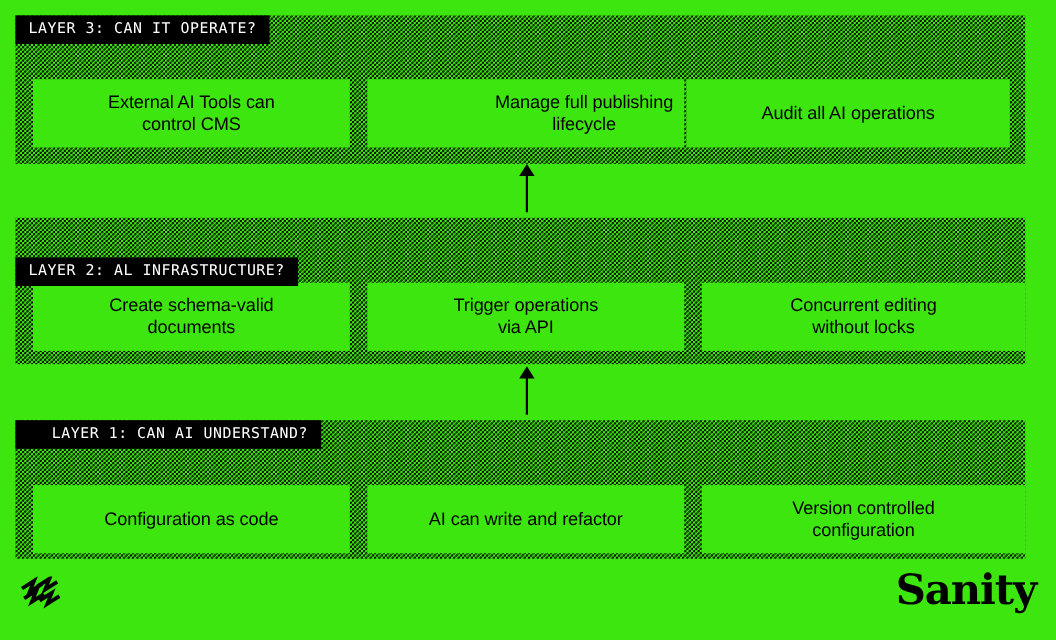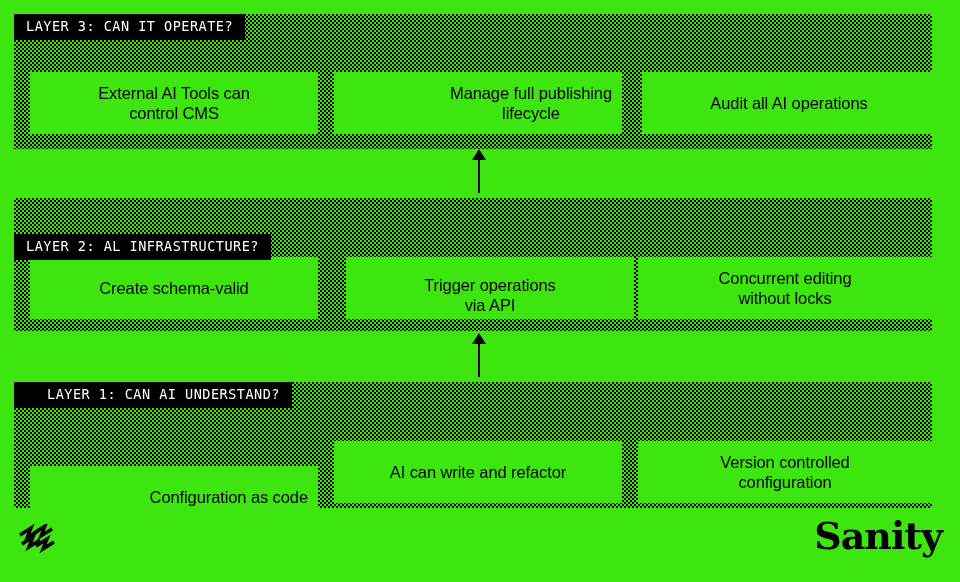--- a/index.html
+++ b/index.html
@@ -119,42 +119,43 @@
     </span>
   </div>
 
   <div class="card" style="left:334px;top:72px;width:288px;height:62px;justify-content:flex-end;">
     <span>
       <span>Manage full publishing</span>
       <span>lifecycle</span>
     </span>
   </div>
 
-  <div class="card" style="left:642px;top:72px;width:294px;height:62px;justify-content:center;">
+  <div class="card" style="left:624px;top:72px;width:294px;height:62px;justify-content:center;">
     <span>
       <span>Audit all AI operations</span>
     </span>
   </div>
 
   <div class="arrow" style="left:470px;top:149px;width:18px;height:44px;">
     <div class="head"></div>
     <div class="stem"></div>
   </div>
 
   <div class="band" style="left:14px;top:198px;width:918px;height:133px;"></div>
 
   <div class="chip" style="left:14px;top:198px;margin-top:36px;">LAYER 2: AL INFRASTRUCTURE?</div>
 
   <div class="card" style="left:30px;top:257px;width:288px;height:62px;">
     <span>
       <span>Create schema-valid</span>
-    </span>
-  </div>
-
-  <div class="card" style="left:346px;top:257px;width:288px;height:62px;align-items:flex-end;">
+      <span>documents</span>
+    </span>
+  </div>
+
+  <div class="card" style="left:334px;top:257px;width:288px;height:62px;">
     <span>
       <span>Trigger operations</span>
       <span>via API</span>
     </span>
   </div>
 
   <div class="card" style="left:638px;top:257px;width:294px;height:62px;">
     <span>
       <span>Concurrent editing</span>
       <span>without locks</span>
@@ -163,21 +164,21 @@
 
   <div class="arrow" style="left:470px;top:333px;width:18px;height:44px;">
     <div class="head"></div>
     <div class="stem"></div>
   </div>
 
   <div class="band" style="left:14px;top:382px;width:918px;height:136px;"></div>
 
   <div class="chip" style="left:14px;top:382px;padding-left:33px;">LAYER 1: CAN AI UNDERSTAND?</div>
 
-  <div class="card" style="left:30px;top:466px;width:288px;height:62px;justify-content:flex-end;">
+  <div class="card" style="left:30px;top:441px;width:288px;height:62px;">
     <span>
       <span>Configuration as code</span>
     </span>
   </div>
 
   <div class="card" style="left:334px;top:441px;width:288px;height:62px;">
     <span>
       <span>AI can write and refactor</span>
     </span>
   </div>

